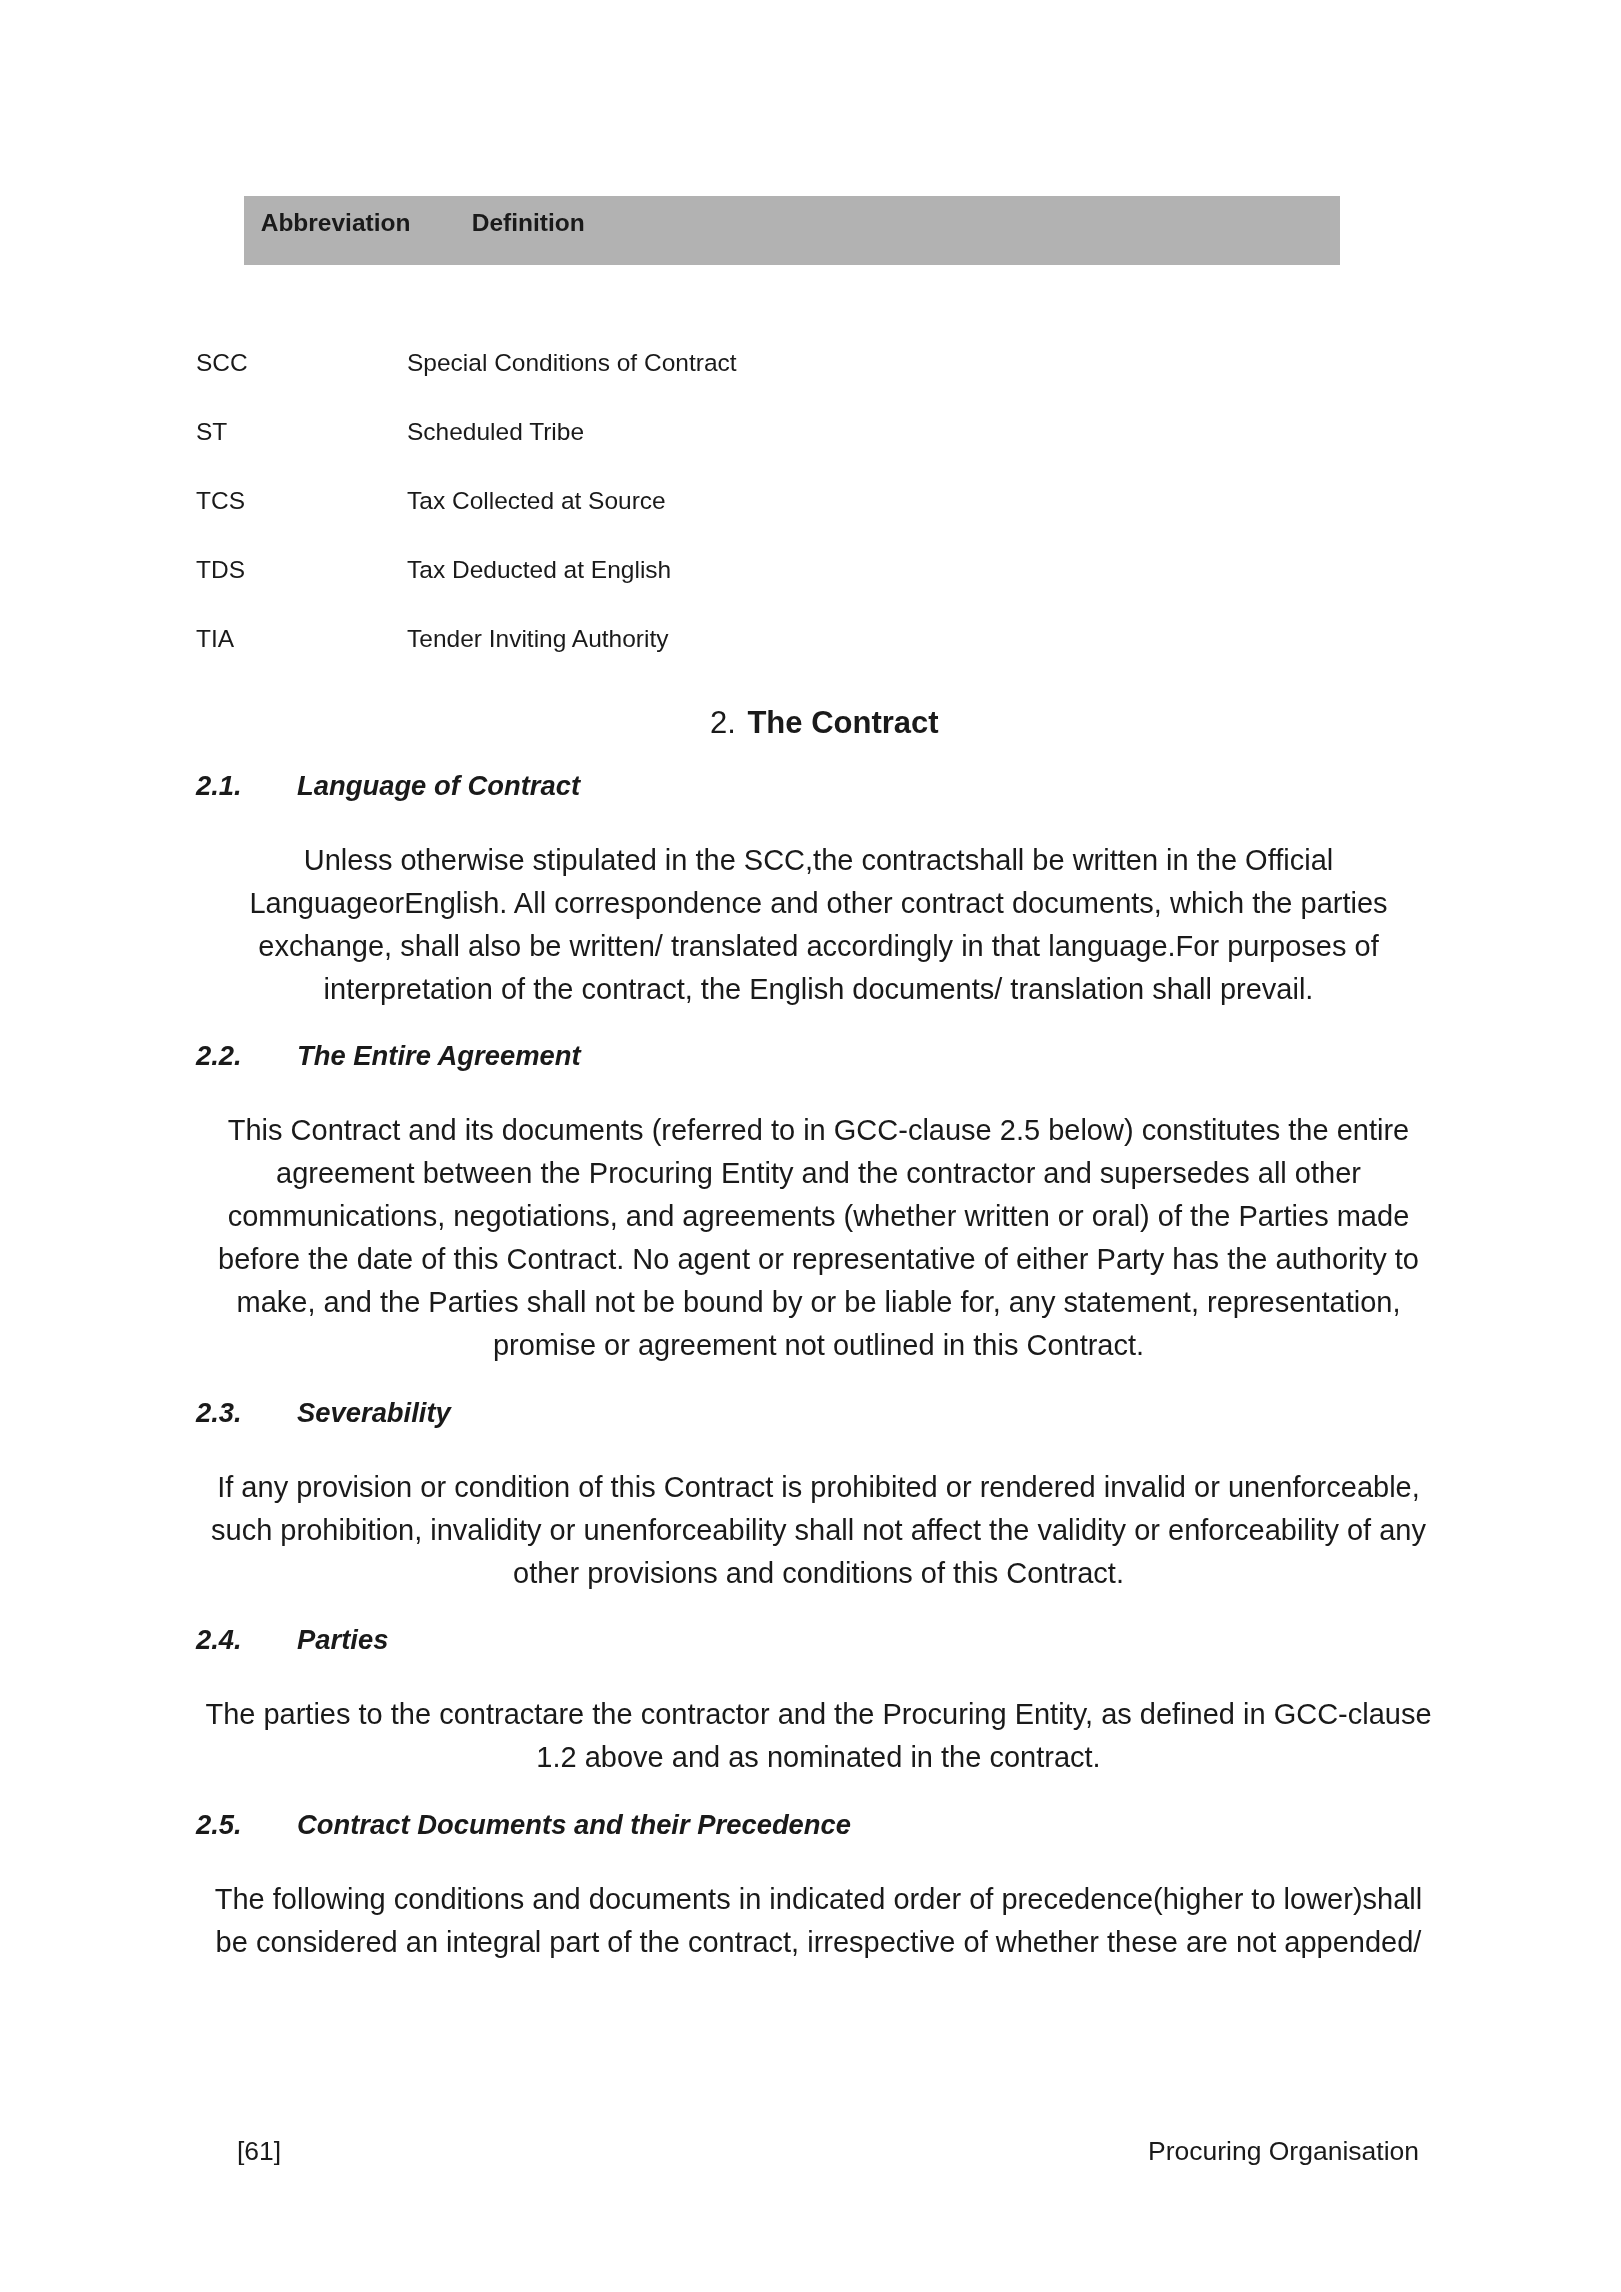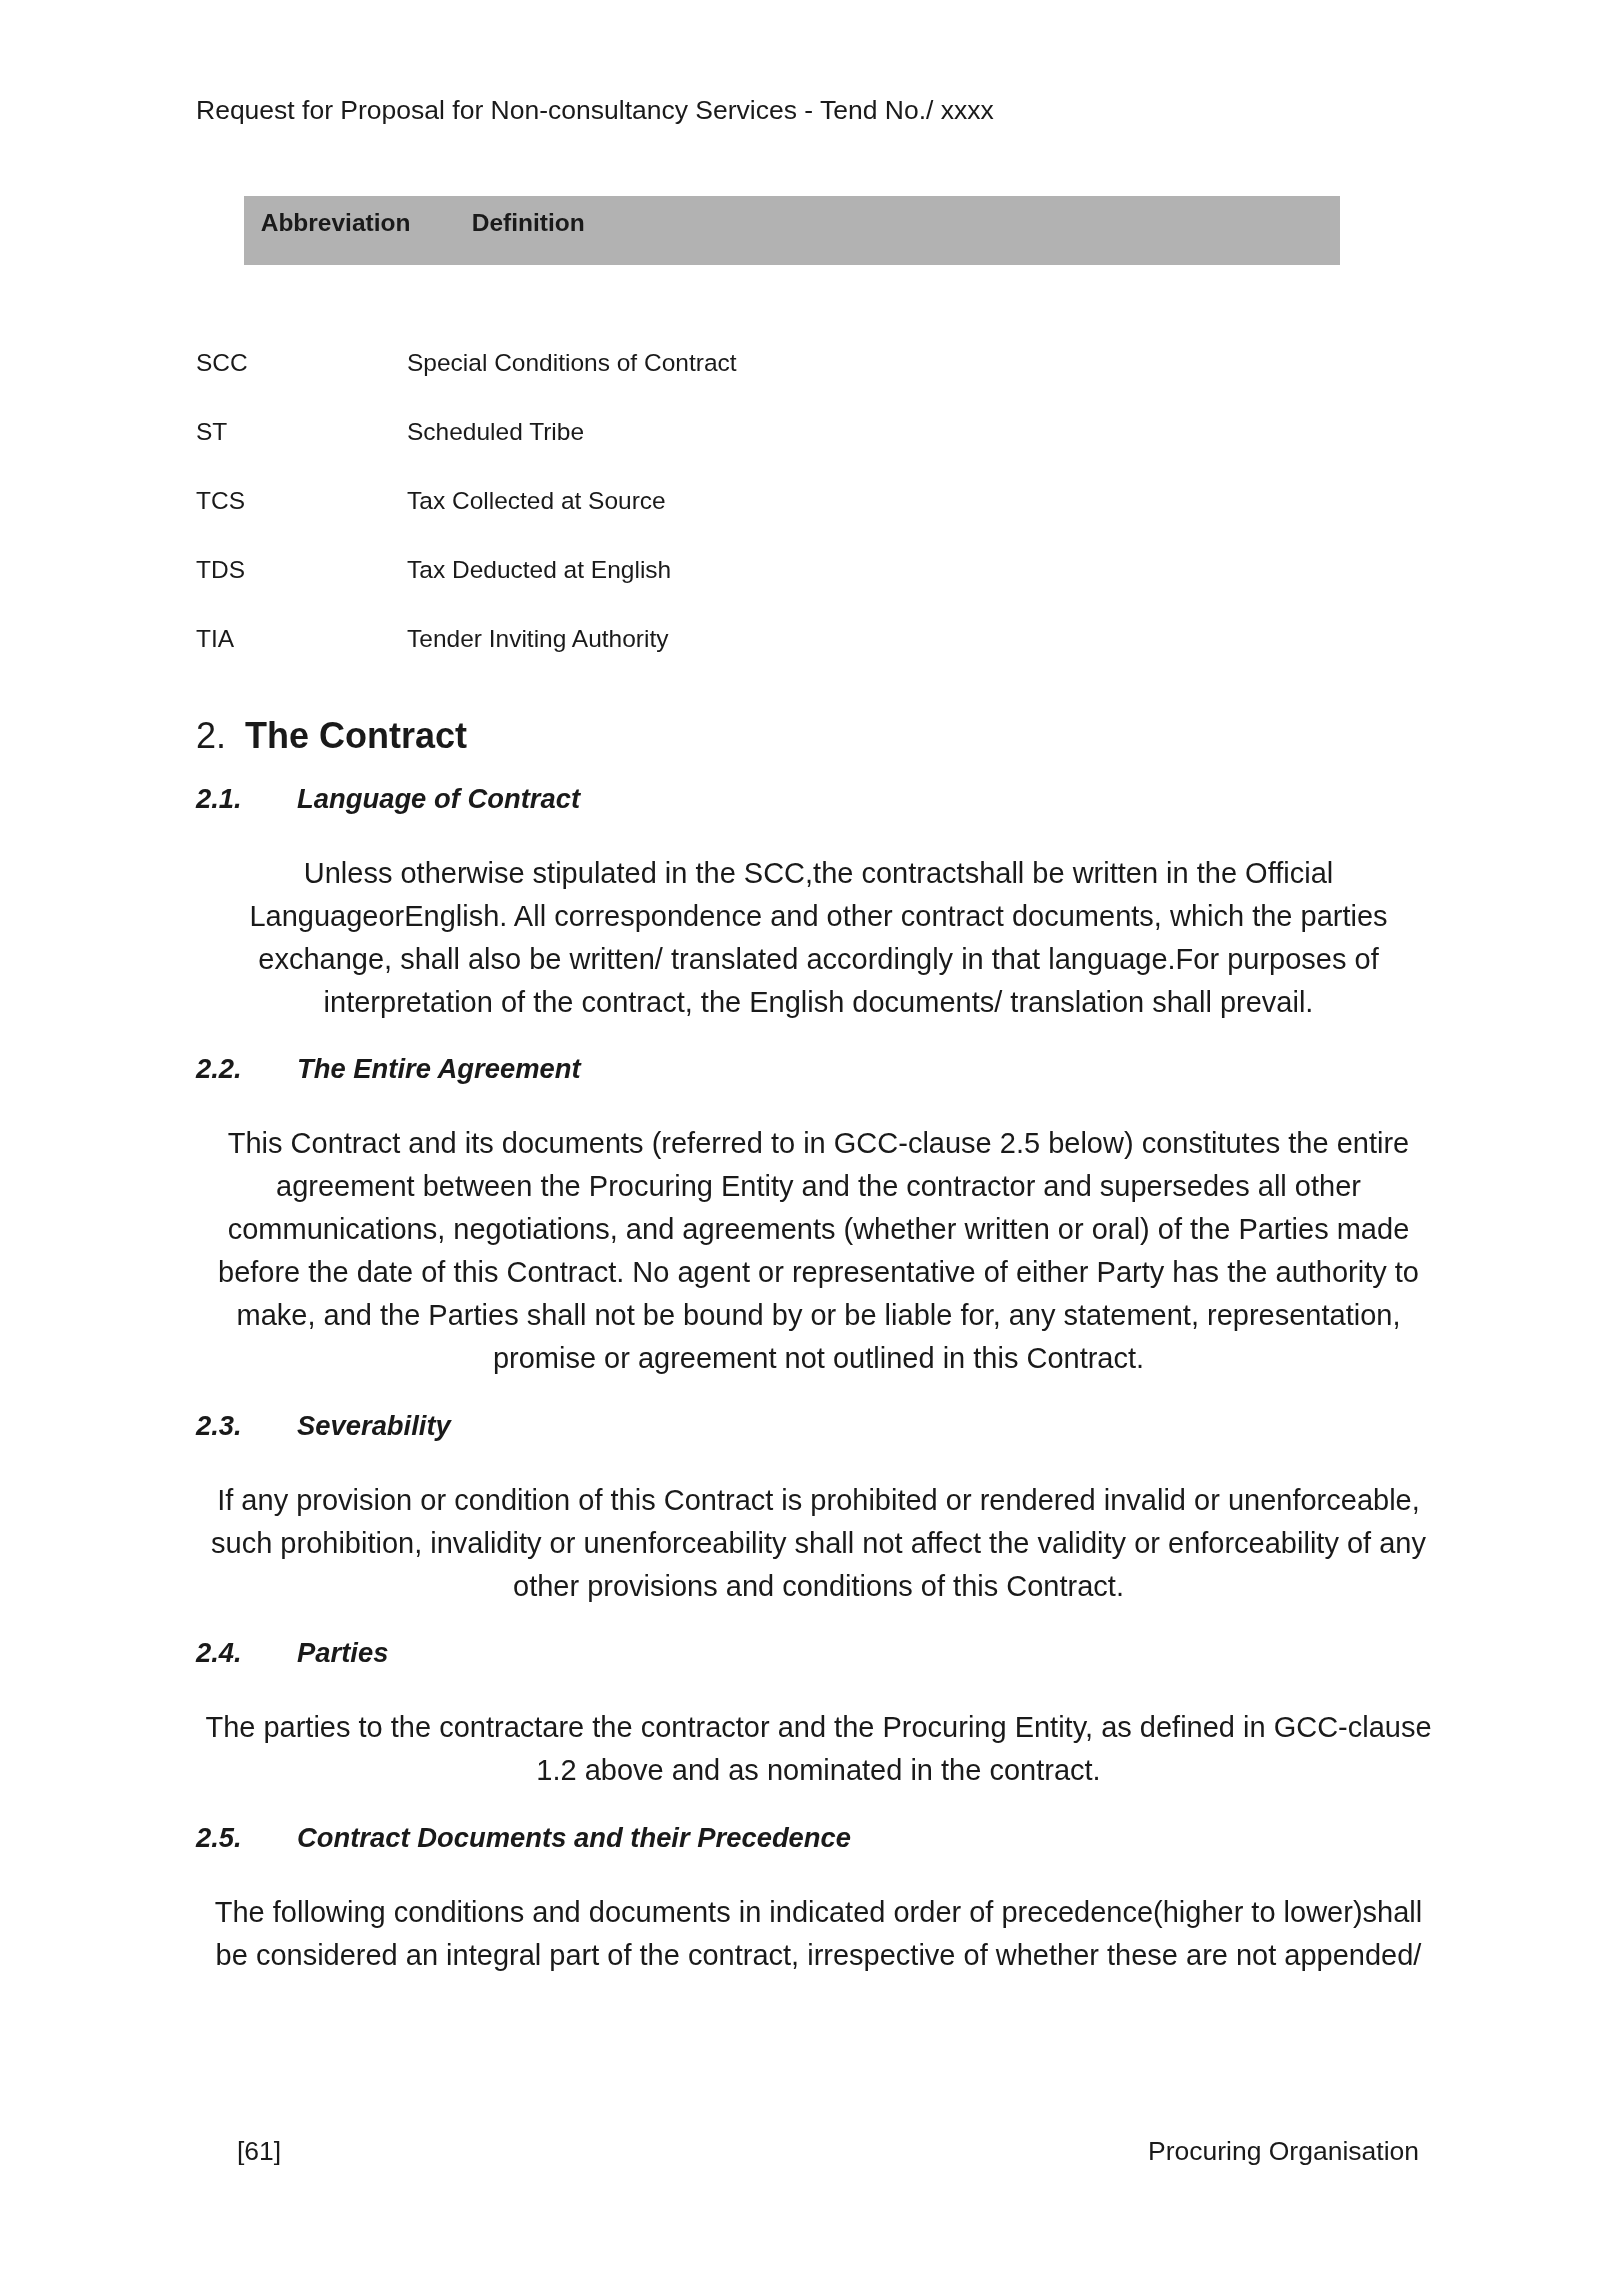--- a/index.html
+++ b/index.html
@@ -32,24 +32,25 @@
     padding: 12.7px 0 0 16.7px;
     font-size: 24.5px;
     font-weight: bold;
   }
   .col-abbr { display: inline-block; width: 211px; }
   .abbr-rows { margin-top: 83px; }
   .abbr-row { height: 69px; font-size: 24.5px; line-height: 30px; }
 
   
   h1 {
-    margin: 22px 0 0 0;
-    font-size: 36px;
+    margin: 9px 0 0 0;
+    font-size: 31px;
     line-height: 41px;
     font-weight: normal;
+    text-align: center;
   }
   .h1-num { display: inline-block; width: 49px; }
   .h1-title { font-weight: bold; }
 
   h2 {
     margin: 23.5px 0 35px 0;
     font-size: 27.4px;
     line-height: 37px;
     font-weight: bold;
     font-style: italic;
@@ -73,21 +74,20 @@
     justify-content: space-between;
     font-size: 26.5px;
     line-height: 33px;
   }
 </style>
 </head>
 <body>
 
 <div class="page">
 
-  <div class="doc-header">Request for Proposal for Non-consultancy Services - Tend No./ xxxx</div>
 
   <div class="content">
 
     <div>
       <div class="abbr-head" style="background: rgb(178, 178, 178); margin-left: 48px;">
         <span class="col-abbr">Abbreviation</span><span>Definition</span>
       </div>
       <div class="abbr-rows">
         <div class="abbr-row">
           <span class="col-abbr">SCC</span><span>Special Conditions of Contract</span>

